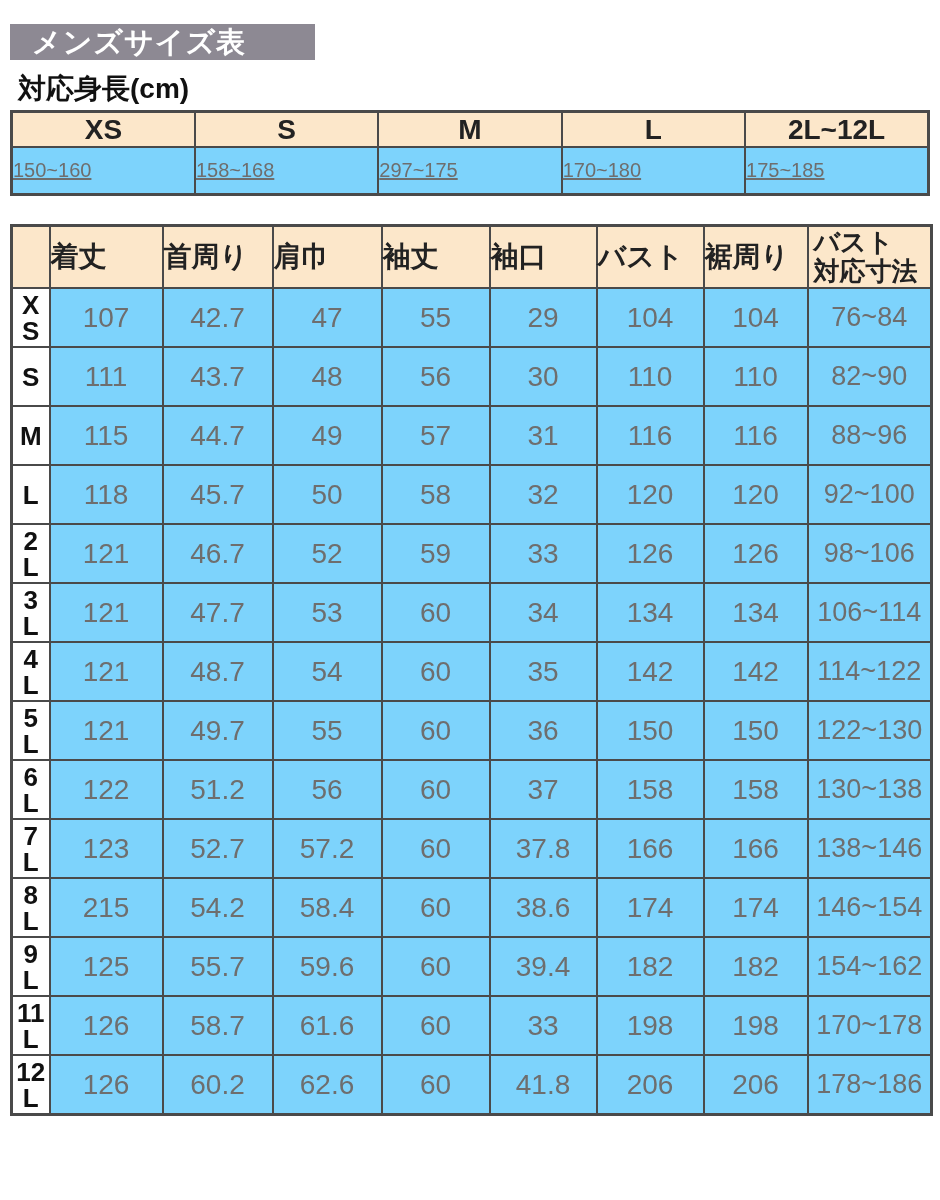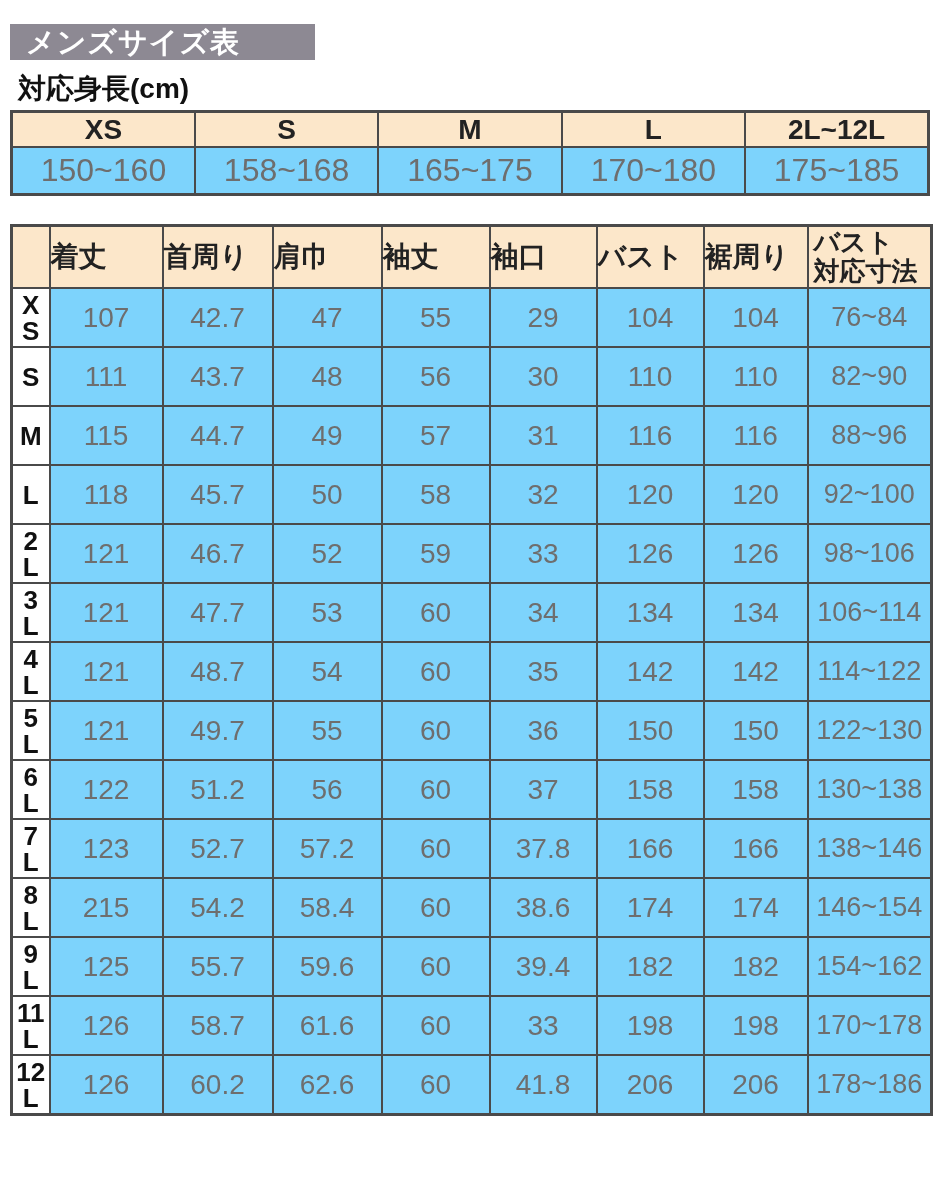--- a/index.html
+++ b/index.html
@@ -16,39 +16,39 @@
     width:940px;height:1200px;
     background:#ffffff;
     font-family:"Liberation Sans","DejaVu Sans",sans-serif;
     position:relative;overflow:hidden;
   }
   .title-bar{
     position:absolute;left:10px;top:24px;
     width:305px;height:36px;box-sizing:border-box;
     background:var(--title-bg);color:var(--title-text);
     font-size:29px;font-weight:bold;line-height:36px;
-    padding-left:16px;letter-spacing:1px;
+    padding-left:22px;letter-spacing:1px;
   }
   .height-label{
     position:absolute;left:18px;top:70px;
     font-size:28px;font-weight:bold;color:var(--label-text);
   }
   table{
     position:absolute;border-collapse:collapse;table-layout:fixed;
     background:#7dd3fc;border:3px solid var(--border);
   }
   th,td{border:2px solid var(--border);padding:0;}
   
   .height-table{left:10px;top:110px;width:920px;}
   .height-table thead th{
     background:var(--header-bg);height:33px;
     font-size:28px;font-weight:bold;color:#222;text-align:center;
   }
   .height-table tbody td{
-    height:45px;font-size:32px;color:var(--value-text);text-align:center;
+    height:45px;font-size:20px;color:var(--value-text);text-align:left;text-decoration:underline;
   }
   
   .size-table{left:10px;top:224px;width:920px;}
   .size-table thead th{
     background:var(--header-bg);height:60px;
     font-size:28px;font-weight:bold;color:#222;text-align:left;
     white-space:pre-line;line-height:1.12;
   }
   .size-table thead th.wrap{
     font-size:26px;text-align:left;padding-left:5px;
@@ -78,21 +78,21 @@
           <th>S</th>
           <th>M</th>
           <th>L</th>
           <th>2L~12L</th>
         </tr>
     </thead>
     <tbody>
       <tr>
           <td>150~160</td>
           <td>158~168</td>
-          <td>165~175</td>
+          <td>297~175</td>
           <td>170~180</td>
           <td>175~185</td>
         </tr>
     </tbody>
   </table>
 
   <table class="size-table">
     <colgroup>
       <col style="width:38px">
         <col style="width:113px">

